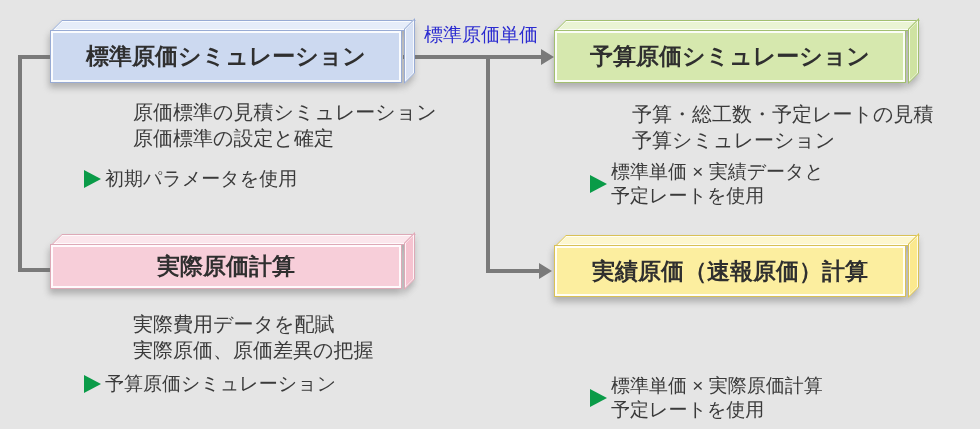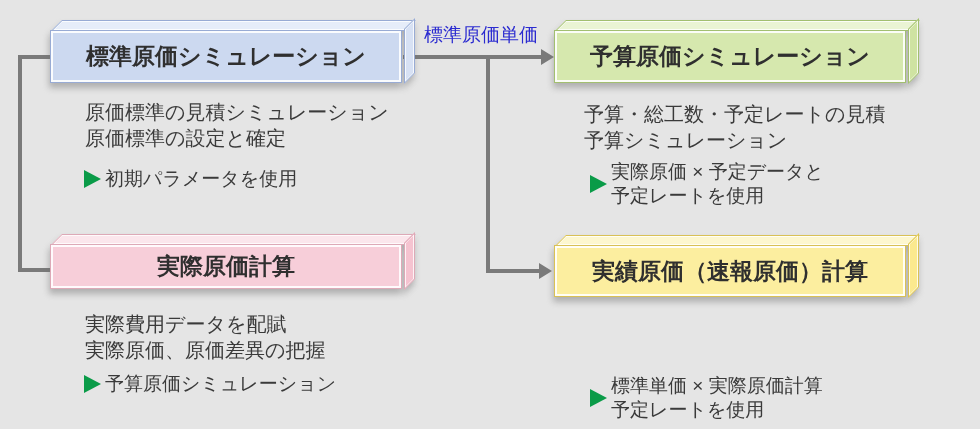--- a/index.html
+++ b/index.html
@@ -49,21 +49,21 @@
     box-shadow:inset 0 0 0 1px rgba(255,255,255,.8);
   }
   .c-blue   { --face:#ccd9f0; --bevel-top:#e6edf9; --bevel-right:#d7e1f4; --edge:#98abd4; }
   .c-green  { --face:#d6e8ae; --bevel-top:#eaf4d4; --bevel-right:#cfe3a2; --edge:#a2bf70; }
   .c-pink   { --face:#f7ced9; --bevel-top:#fbe6ec; --bevel-right:#f5c3d0; --edge:#dda9b7; }
   .c-yellow { --face:#fcee9f; --bevel-top:#fdf7cf; --bevel-right:#fbe98e; --edge:#d9c155; }
 
   
   .desc {
     position:absolute; font-size:20px; line-height:26px;
-    color:#3a3a3a; white-space:nowrap;
+    color:#3a3a3a; white-space:nowrap;margin-left:48px;
   }
   .bullet {
     position:absolute; display:flex; align-items:center; gap:4px;
     font-size:19px; line-height:24px; color:#3a3a3a; white-space:nowrap;
   }
   .tri {
     width:0; height:0; flex:none;
     border-left:17px solid #0a9b48;
     border-top:9px solid transparent;
     border-bottom:9px solid transparent;
@@ -108,21 +108,21 @@
     <div class="face-right"></div>
     <div class="face-main">予算原価シミュレーション</div>
   </div>
   <div class="desc" style="left:584px;top:101px;">
     <div>予算・総工数・予定レートの見積</div>
     <div>予算シミュレーション</div>
   </div>
   <div class="bullet" style="left:590px;top:160px;">
     <span class="tri"></span>
     <div>
-      <div>実際原価 × 予定データと</div>
+      <div>標準単価 × 実績データと</div>
       <div>予定レートを使用</div>
     </div>
   </div>
 
   <div class="box3d c-pink" style="left:50px;top:244px;height:45px;">
     <div class="face-top"></div>
     <div class="face-right"></div>
     <div class="face-main">実際原価計算</div>
   </div>
   <div class="desc" style="left:85px;top:311px;">

